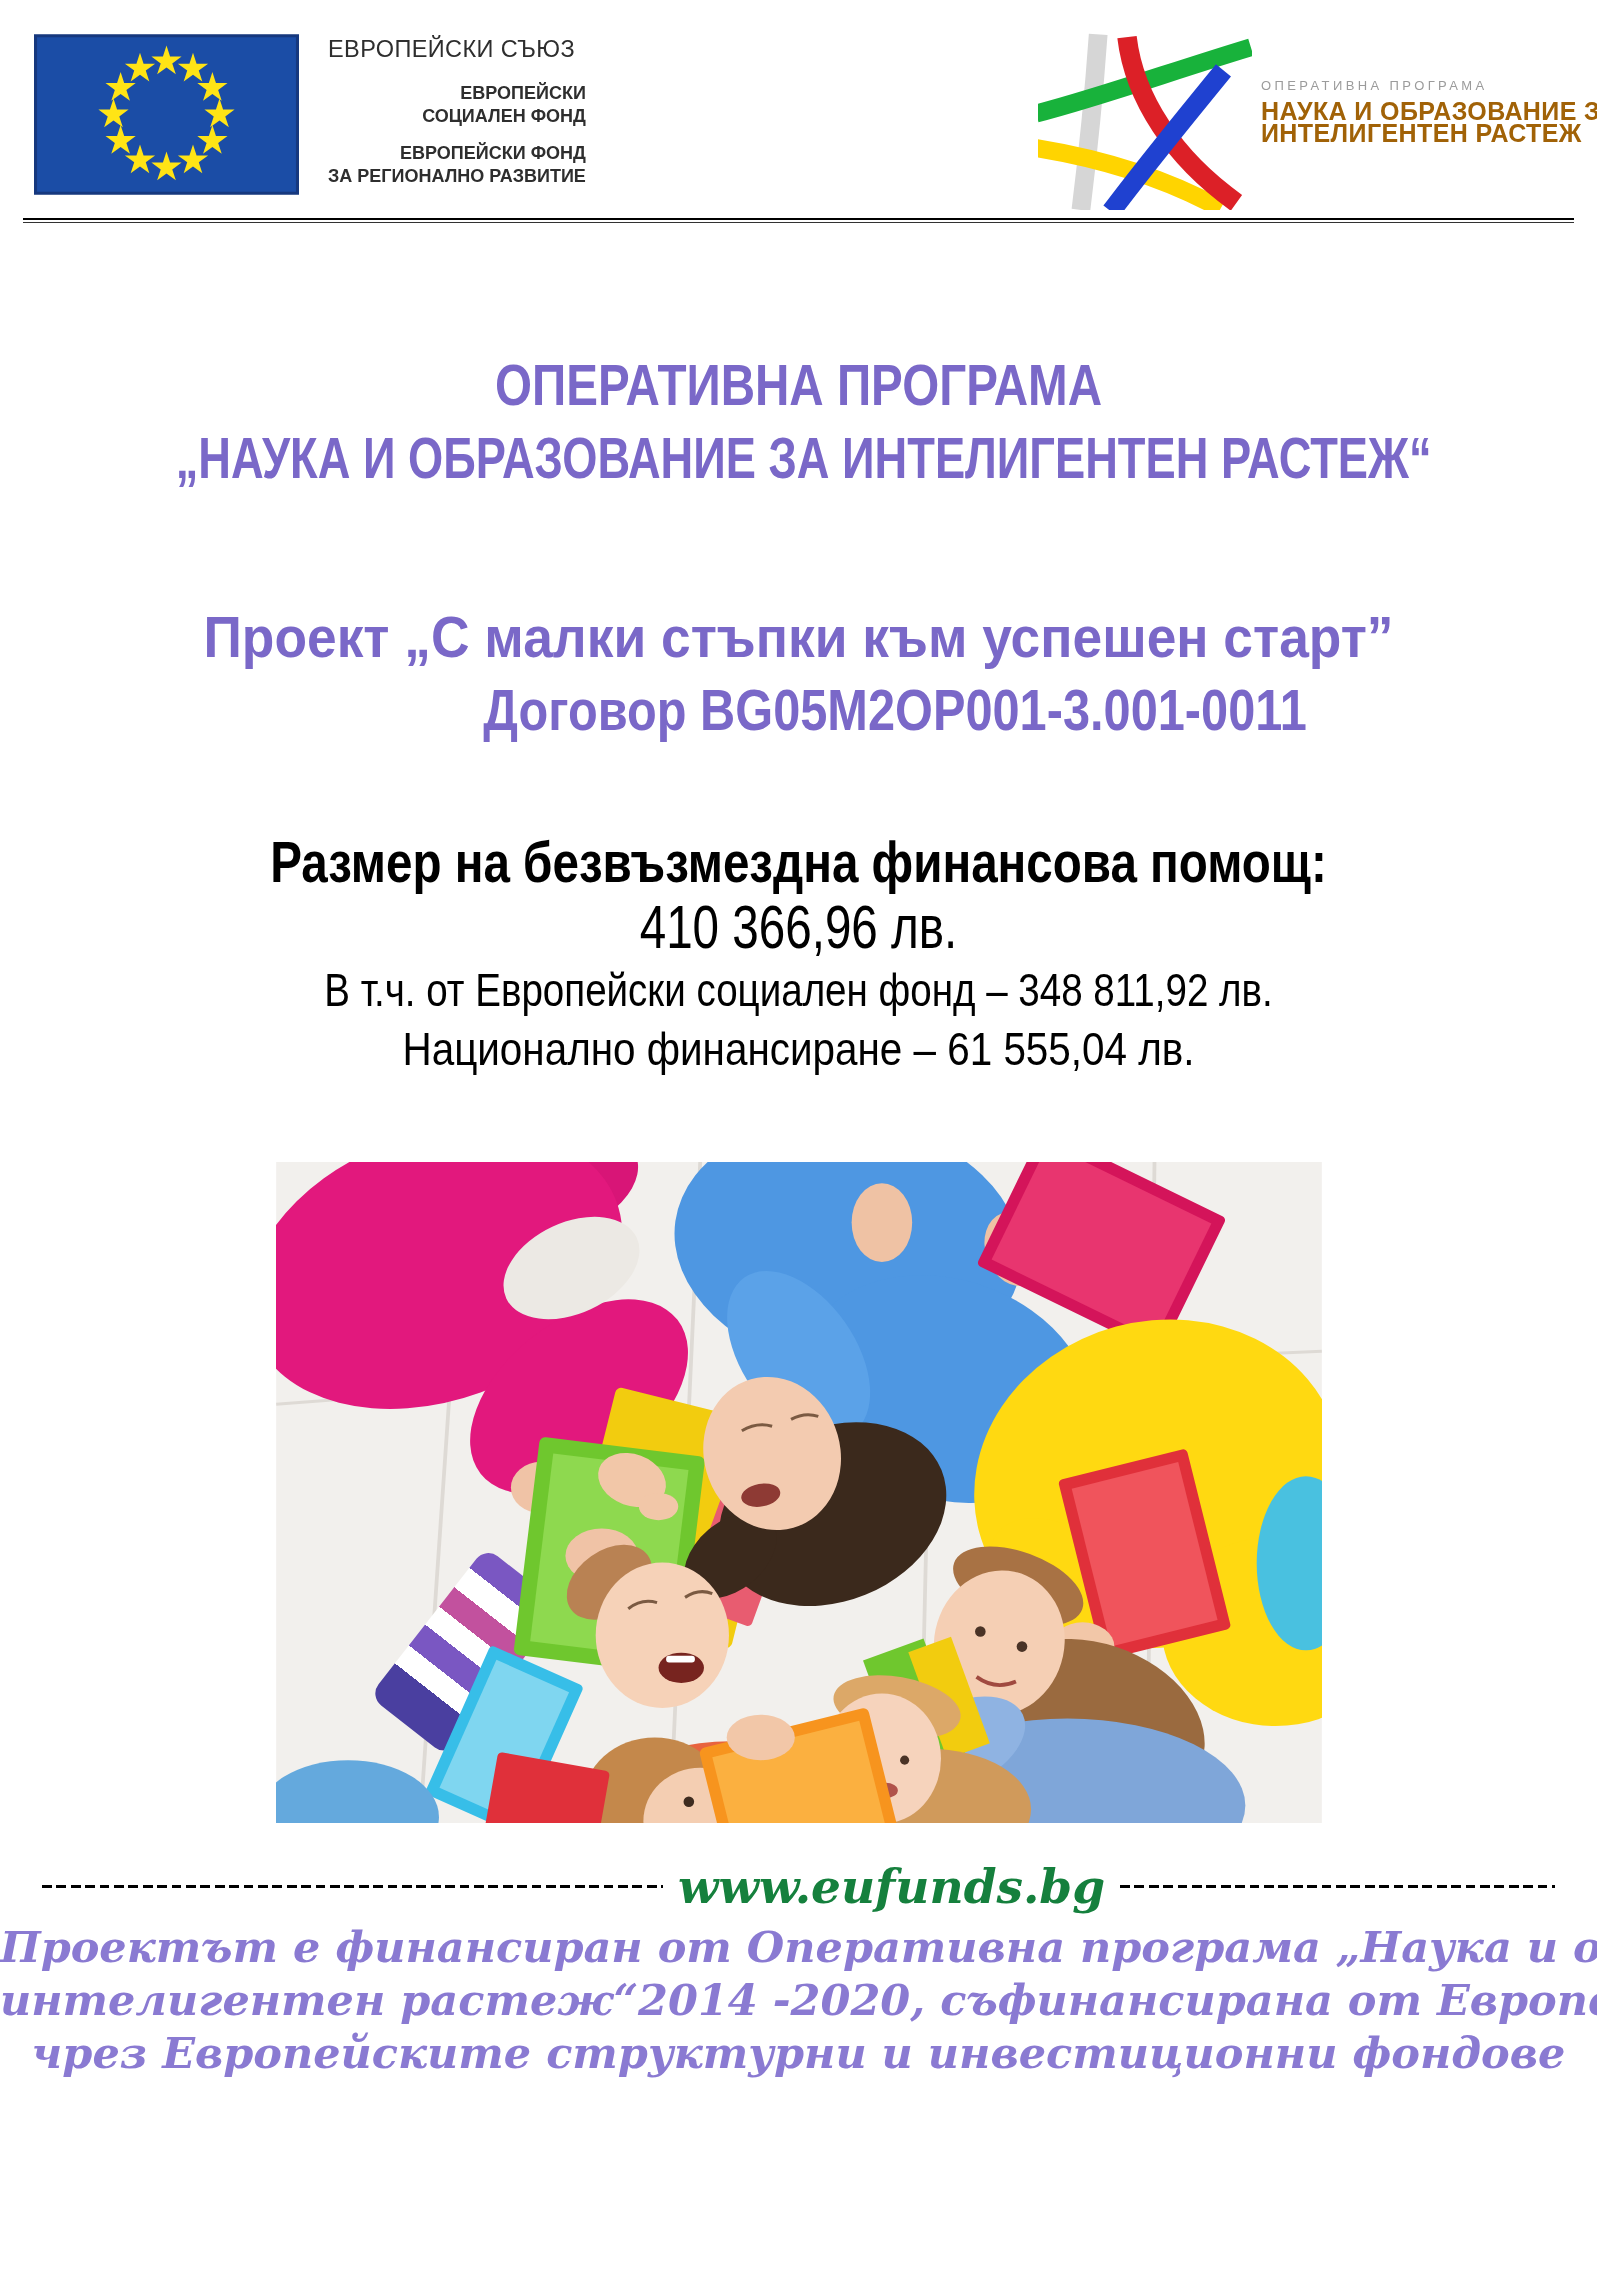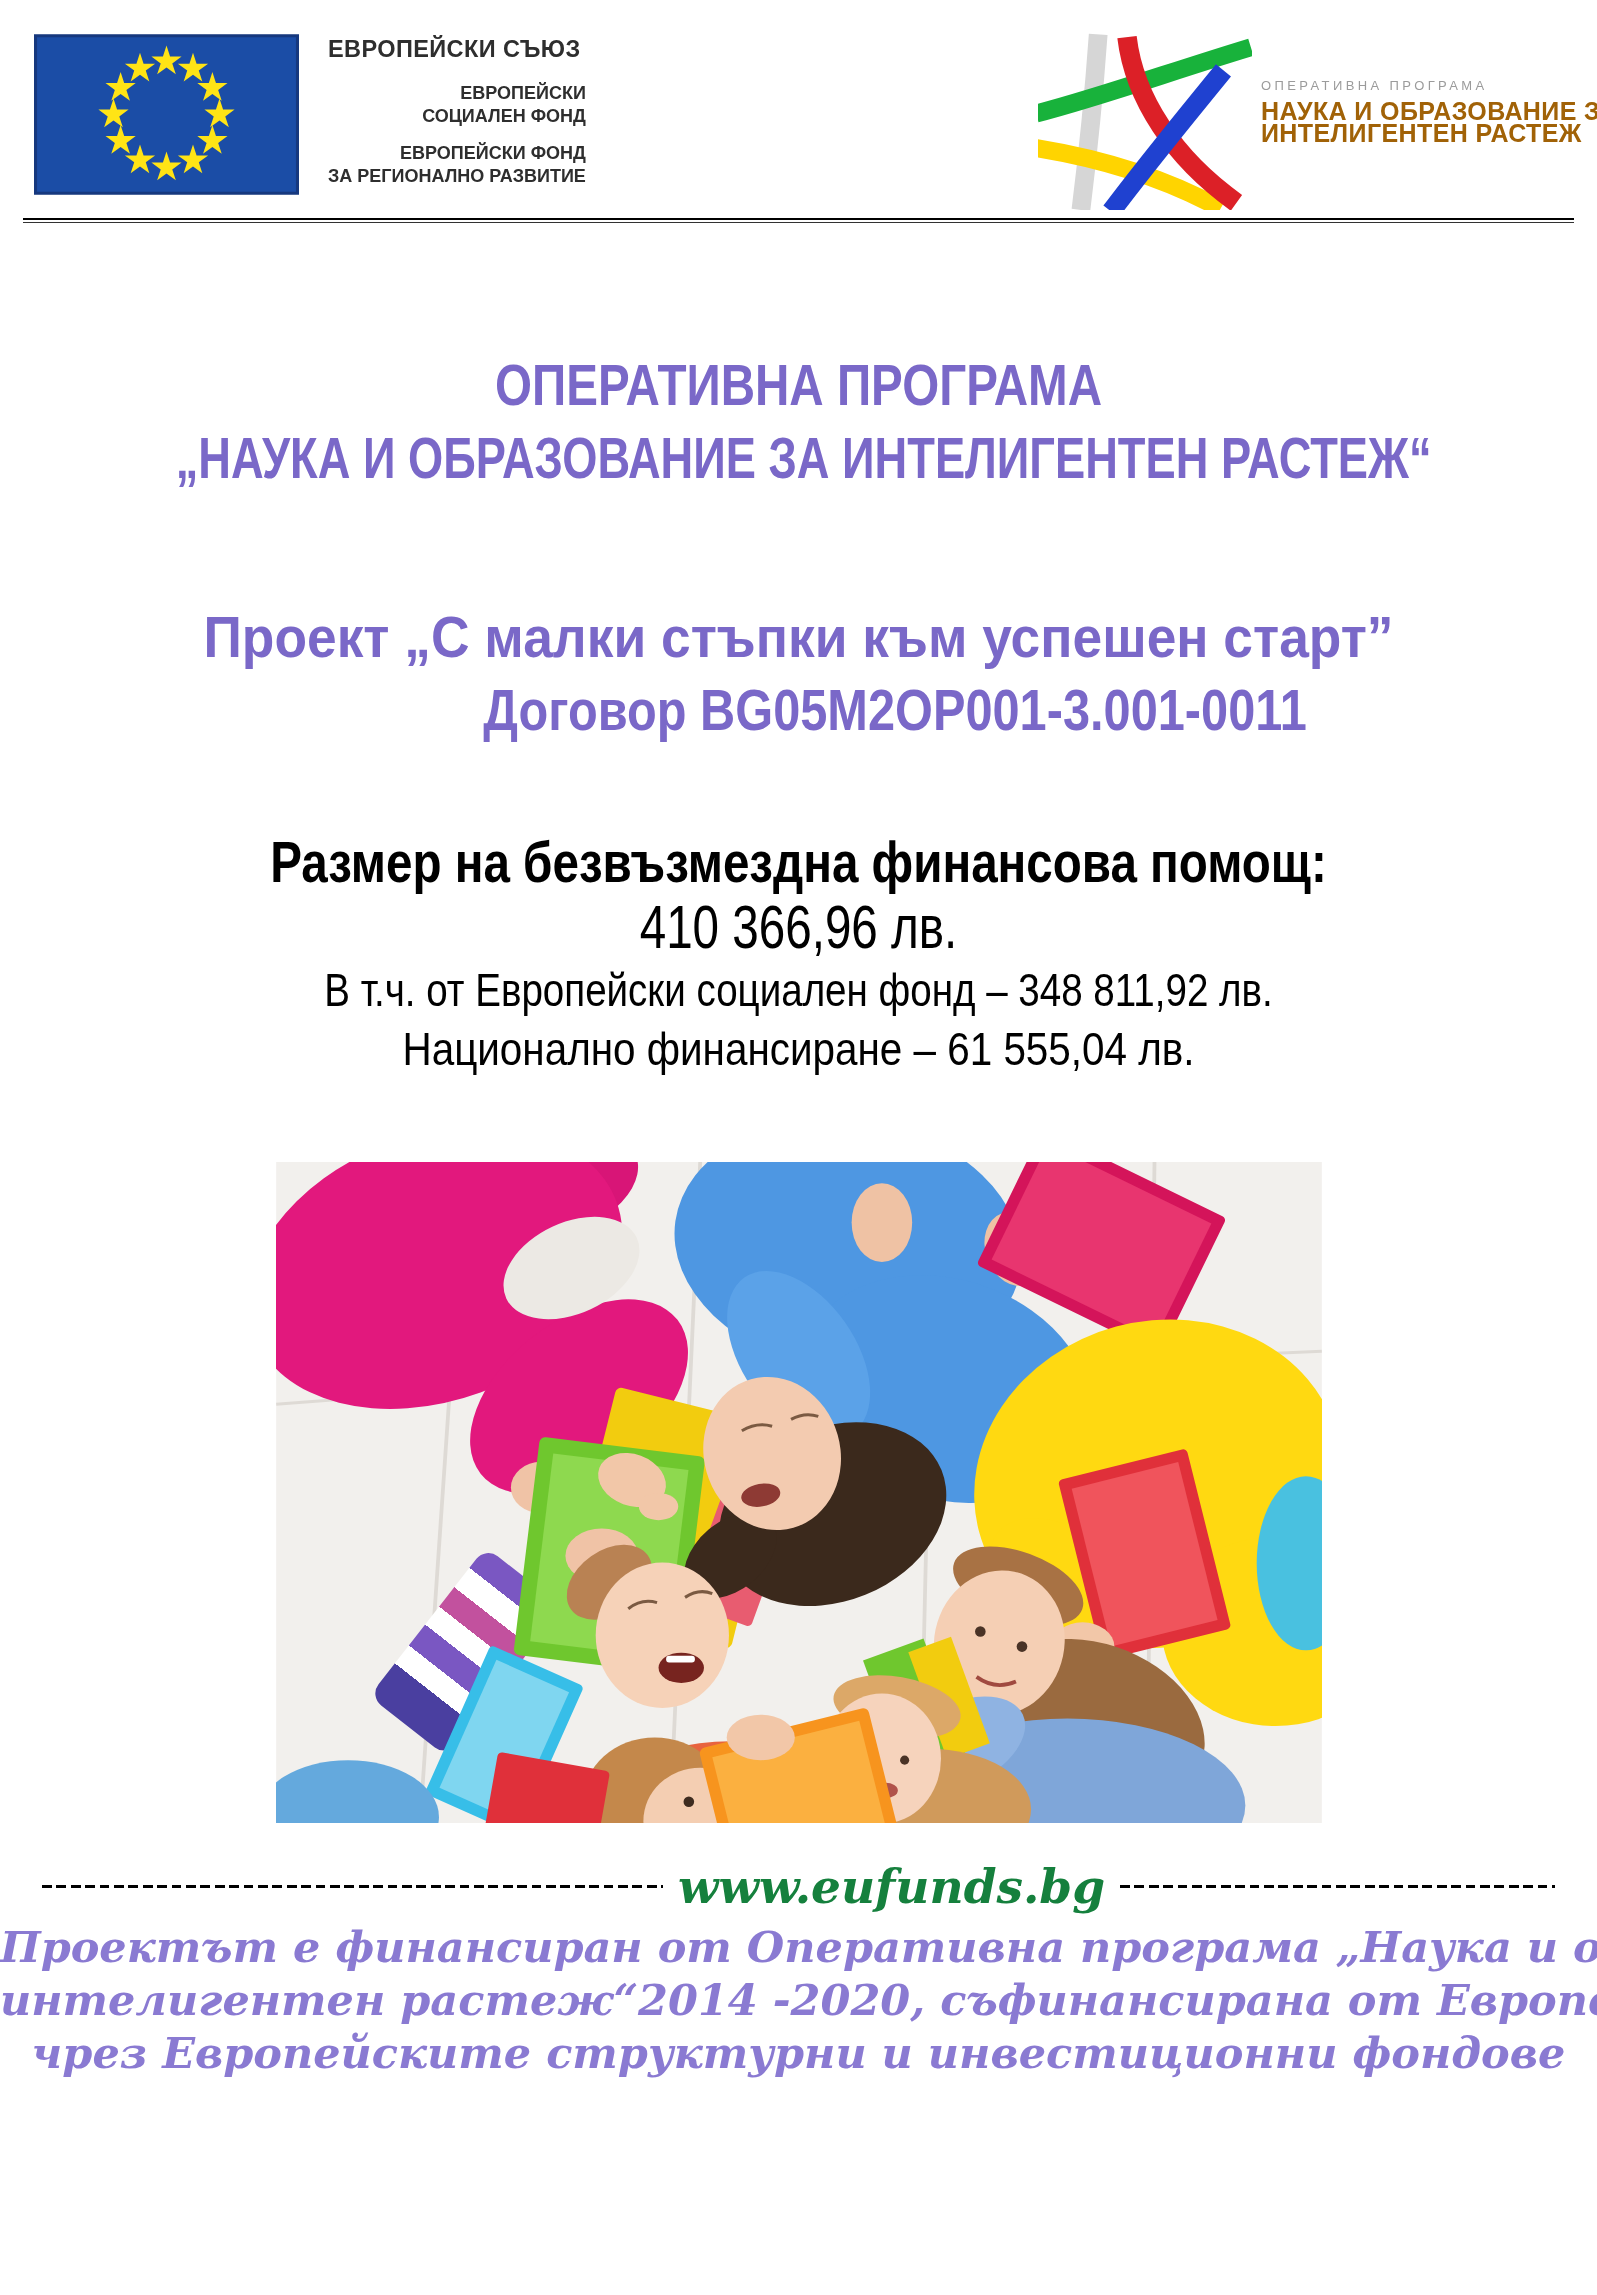--- a/index.html
+++ b/index.html
@@ -4,21 +4,21 @@
 <style>
   html,body{margin:0;padding:0;background:#ffffff;}
   body{width:1597px;height:2295px;overflow:hidden;font-family:"Liberation Sans",sans-serif;color:#000;}
   .page{position:relative;width:1597px;height:2295px;background:#fff;}
 
   
   header{position:relative;height:218px;}
   .eu-logo{position:absolute;left:34px;top:34px;display:flex;align-items:flex-start;}
   .eu-flag{width:265px;height:161px;display:block;}
   .eu-text{margin-left:29px;padding-top:2.3px;color:#2E2E2E;}
-  .eu-title{font-size:23.5px;font-weight:700;line-height:27px;letter-spacing:0.4px;}
+  .eu-title{font-size:23.5px;font-weight:400;line-height:27px;letter-spacing:0.4px;}
   .eu-group{font-size:18px;font-weight:700;line-height:23px;text-align:right;}
   .eu-group.g1{margin-top:19px;}
   .eu-group.g2{margin-top:14px;}
 
   .op-logo{position:absolute;left:1038px;top:30px;display:flex;align-items:flex-start;}
   .ribbons{width:214px;height:180px;display:block;}
   .op-text{margin-left:9px;margin-top:48px;white-space:nowrap;}
   .op-kicker{font-size:13px;letter-spacing:3.4px;color:#9B9B9B;font-weight:400;margin-bottom:6.8px;}
   .op-big{font-size:25px;font-weight:700;color:#a16207;line-height:22px;letter-spacing:0.4px;}
 

